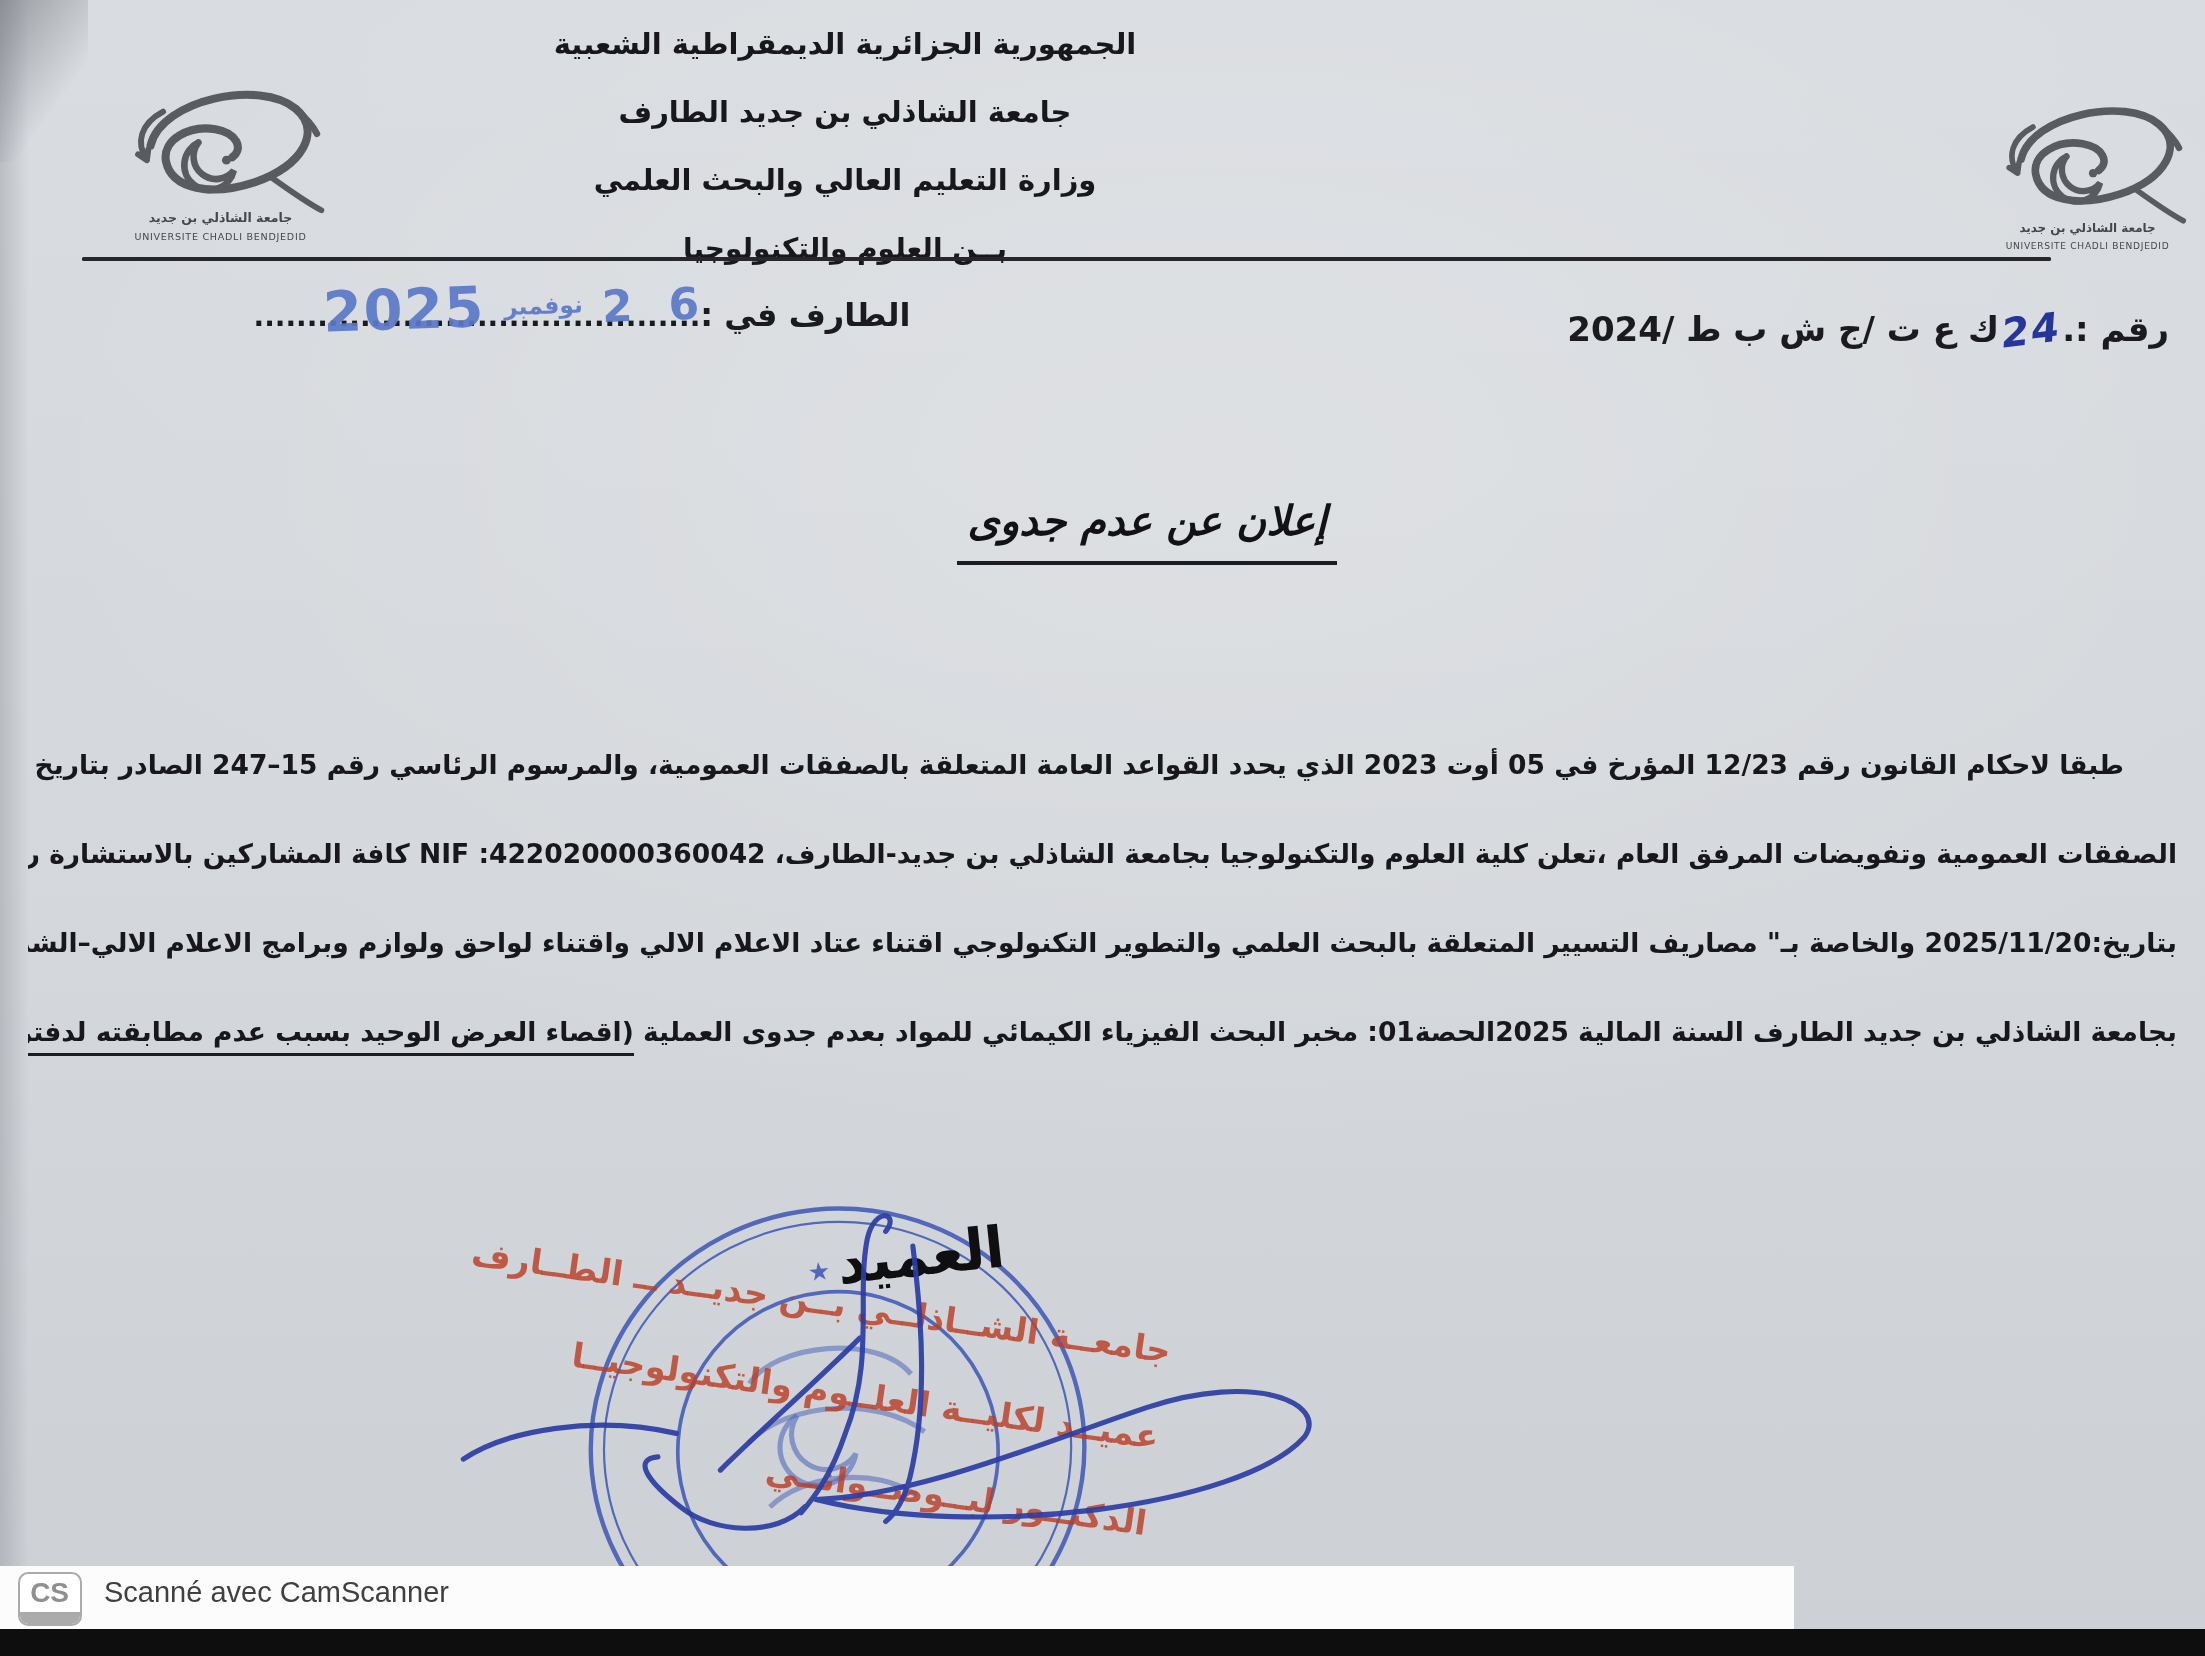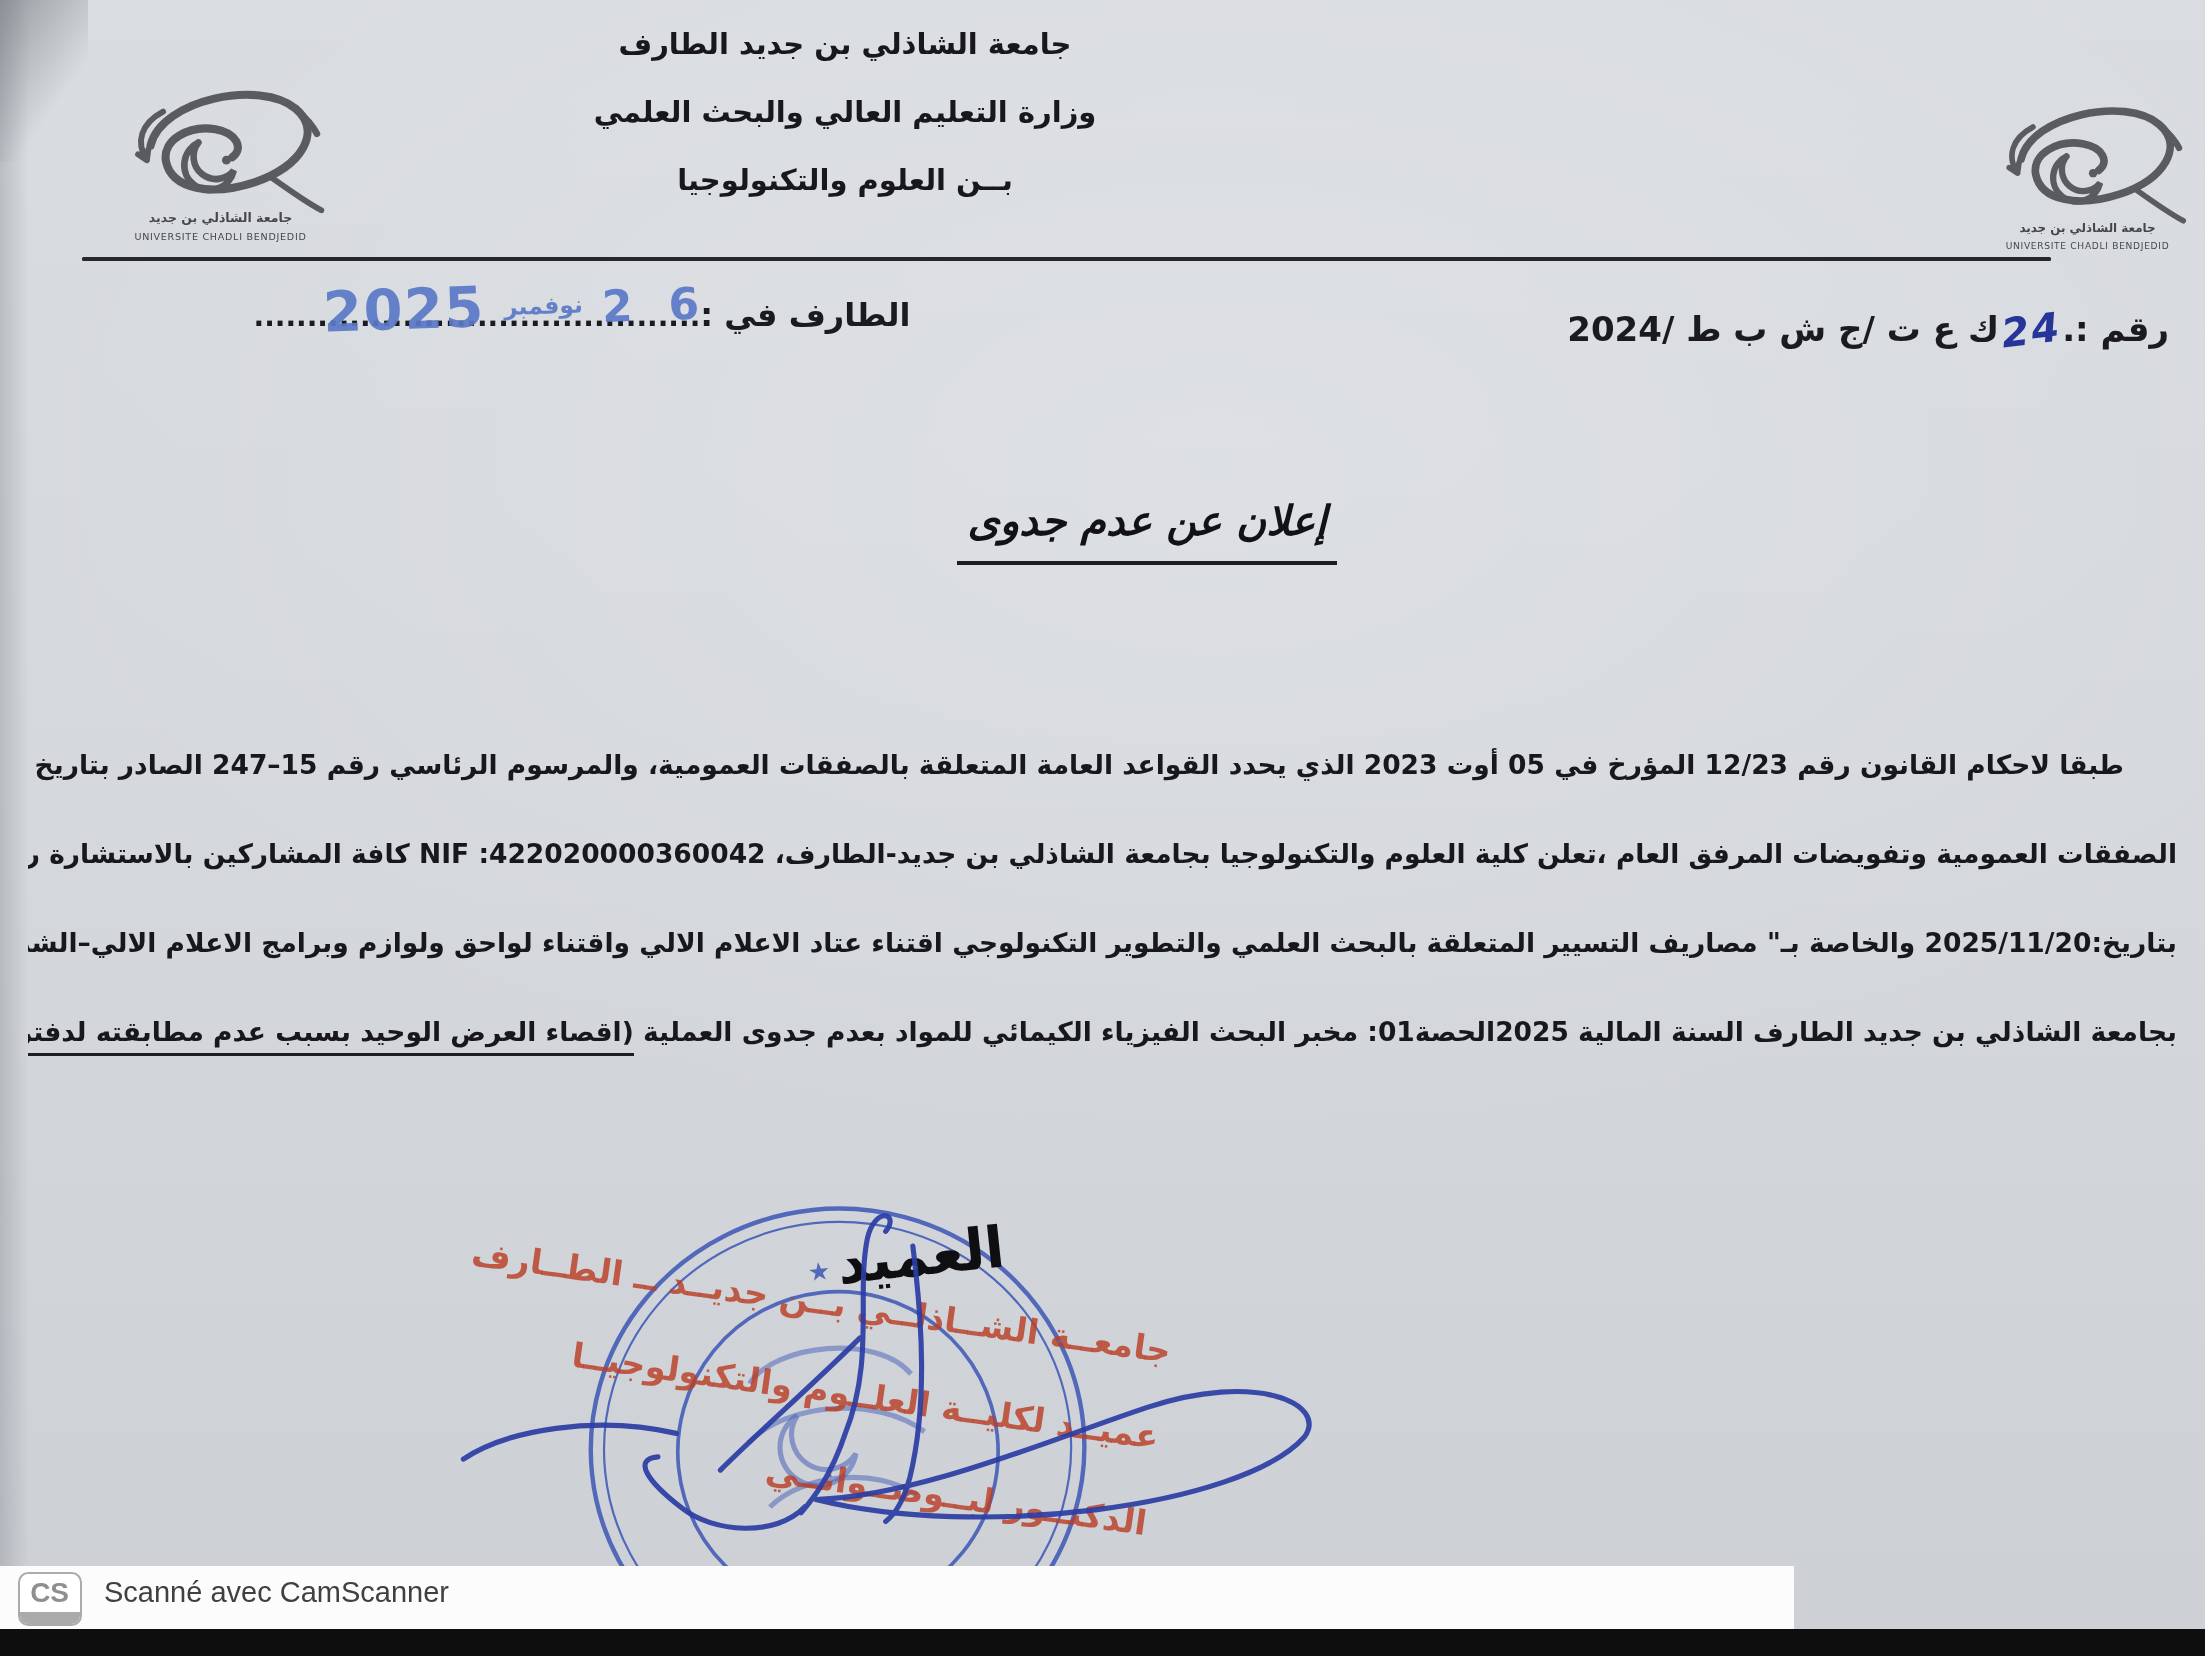--- a/index.html
+++ b/index.html
@@ -75,20 +75,21 @@
   .blackstrip{position:absolute;left:0;top:1629px;width:2205px;height:28px;background:#0e0e0e;}
 </style>
 </head>
 <body>
 
 <div id="page">
   <div class="corner-shade"></div>
   <div class="edge-shade"></div>
 
   <div class="hdr">
+    <div class="hline">الجمهورية الجزائرية الديمقراطية الشعبية</div>
     <div class="hline">جامعة الشاذلي بن جديد الطارف</div>
     <div class="hline">وزارة التعليم العالي والبحث العلمي</div>
     <div class="hline">بــن العلوم والتكنولوجيا</div>
   </div>
 
   <div class="logo logo-left">
     <svg width="221" height="184" viewBox="0 0 300 250">
       <g fill="none" stroke="#595b60" stroke-linecap="round">
         <path d="M55,108 C70,45 205,18 252,58 C288,88 262,136 196,158 C138,177 84,168 76,130 C70,100 108,80 143,86 C172,91 182,112 166,124" stroke-width="11"></path>
         <path d="M252,58 C268,72 276,82 281,92" stroke-width="9"></path>

